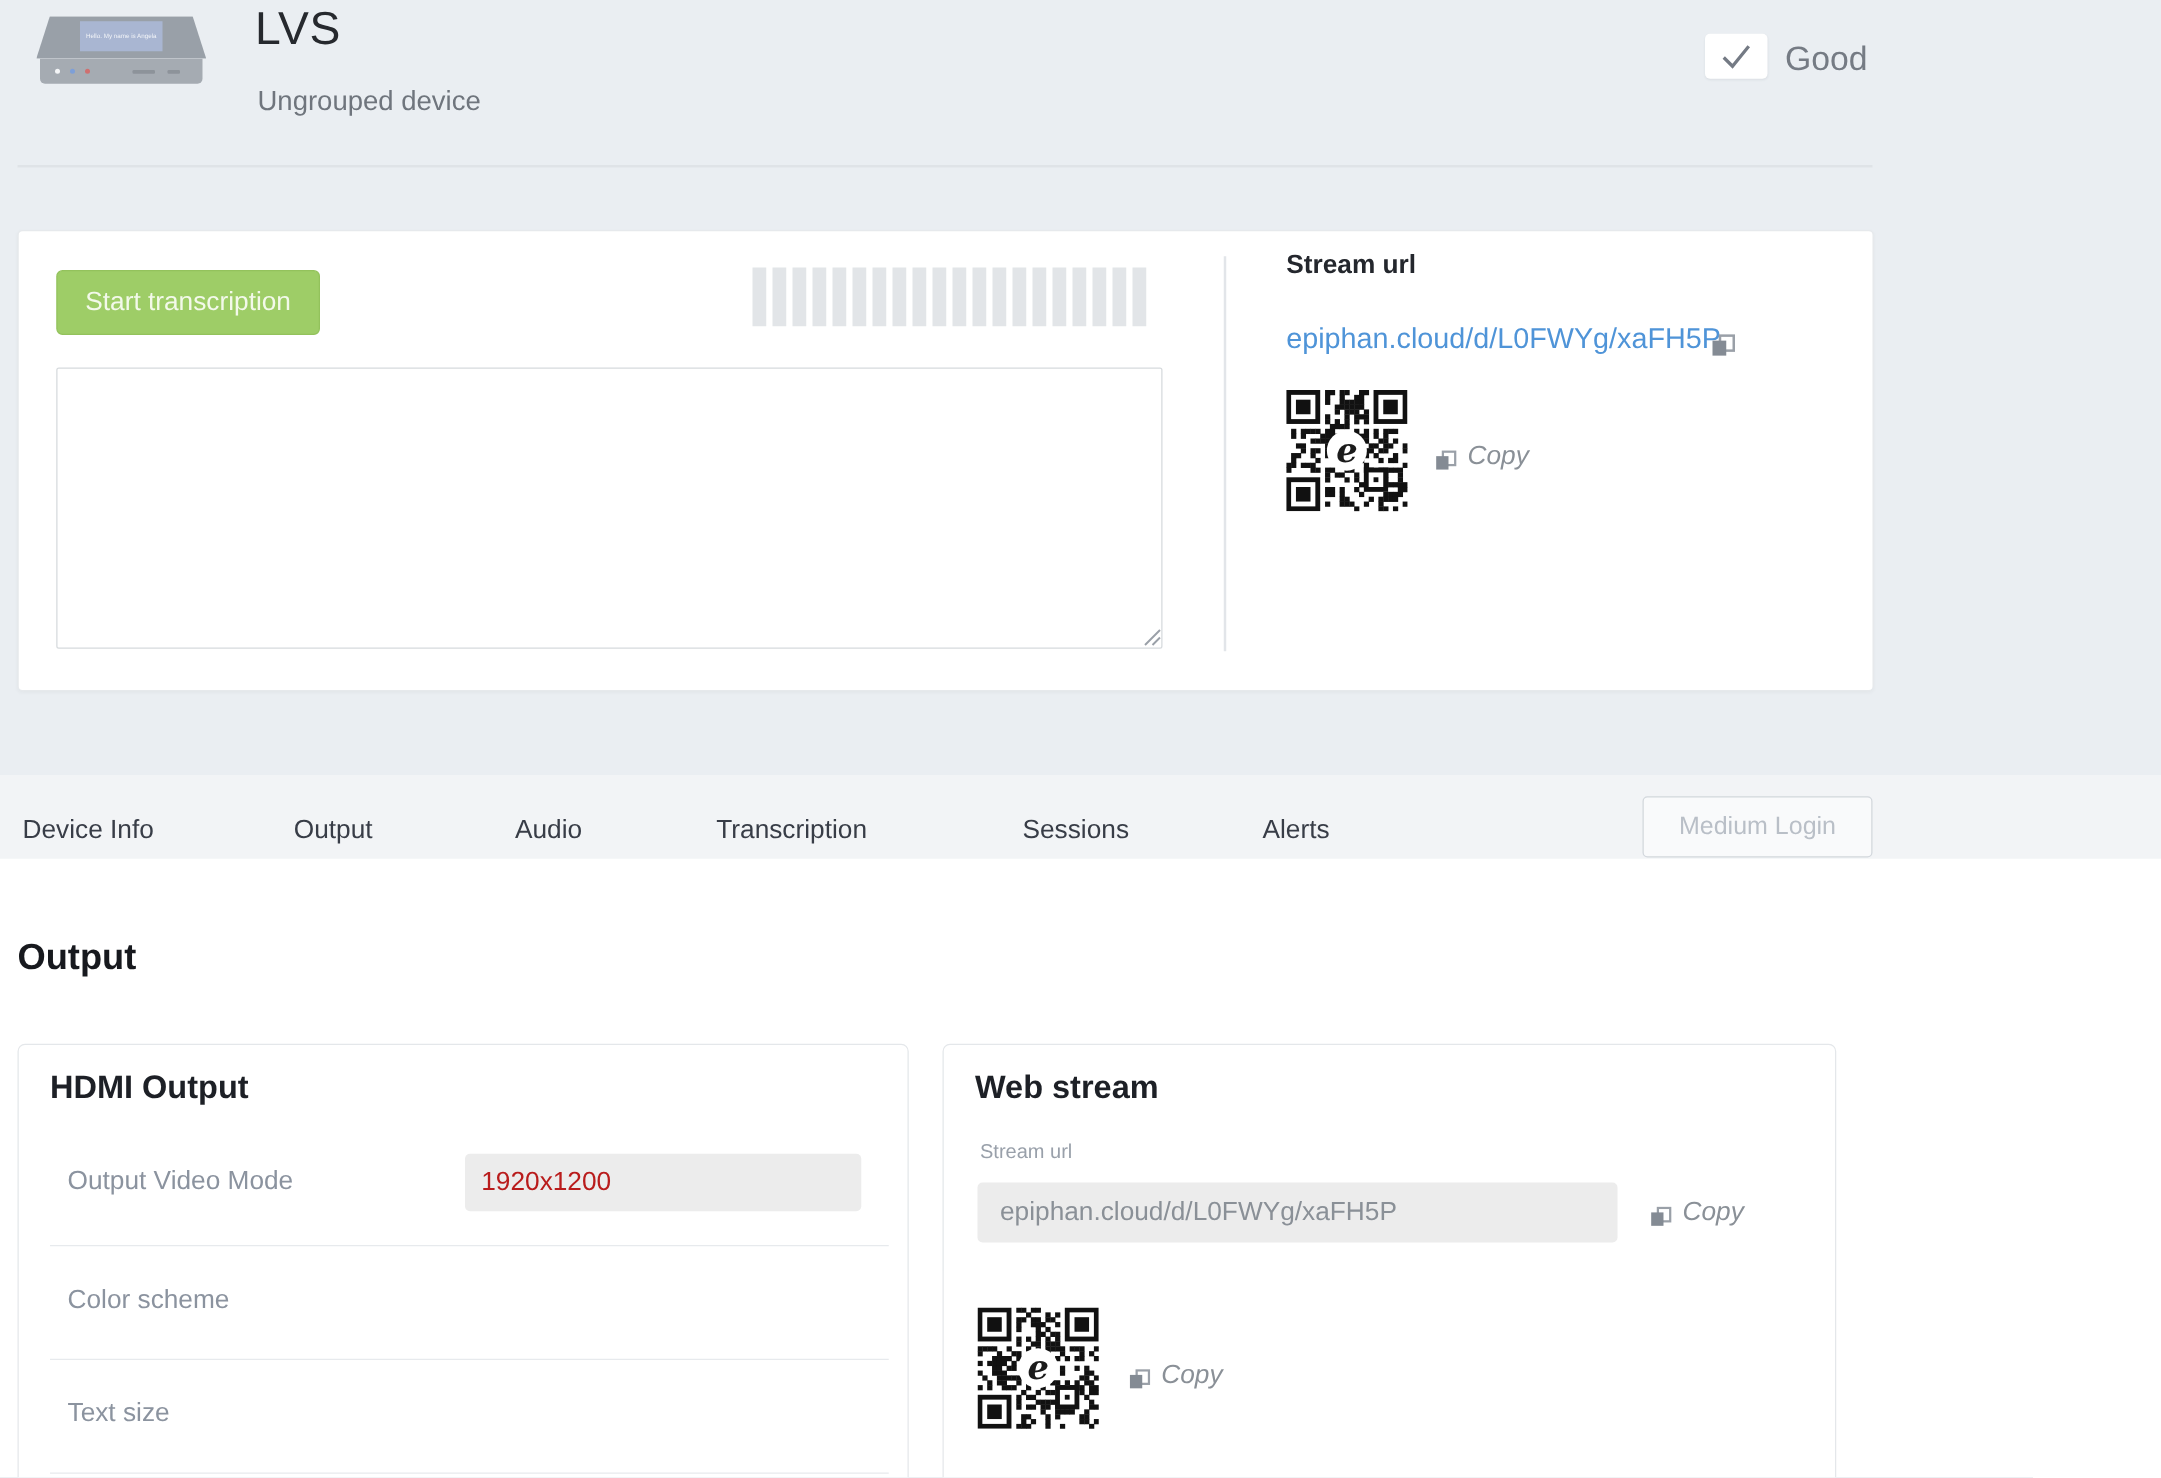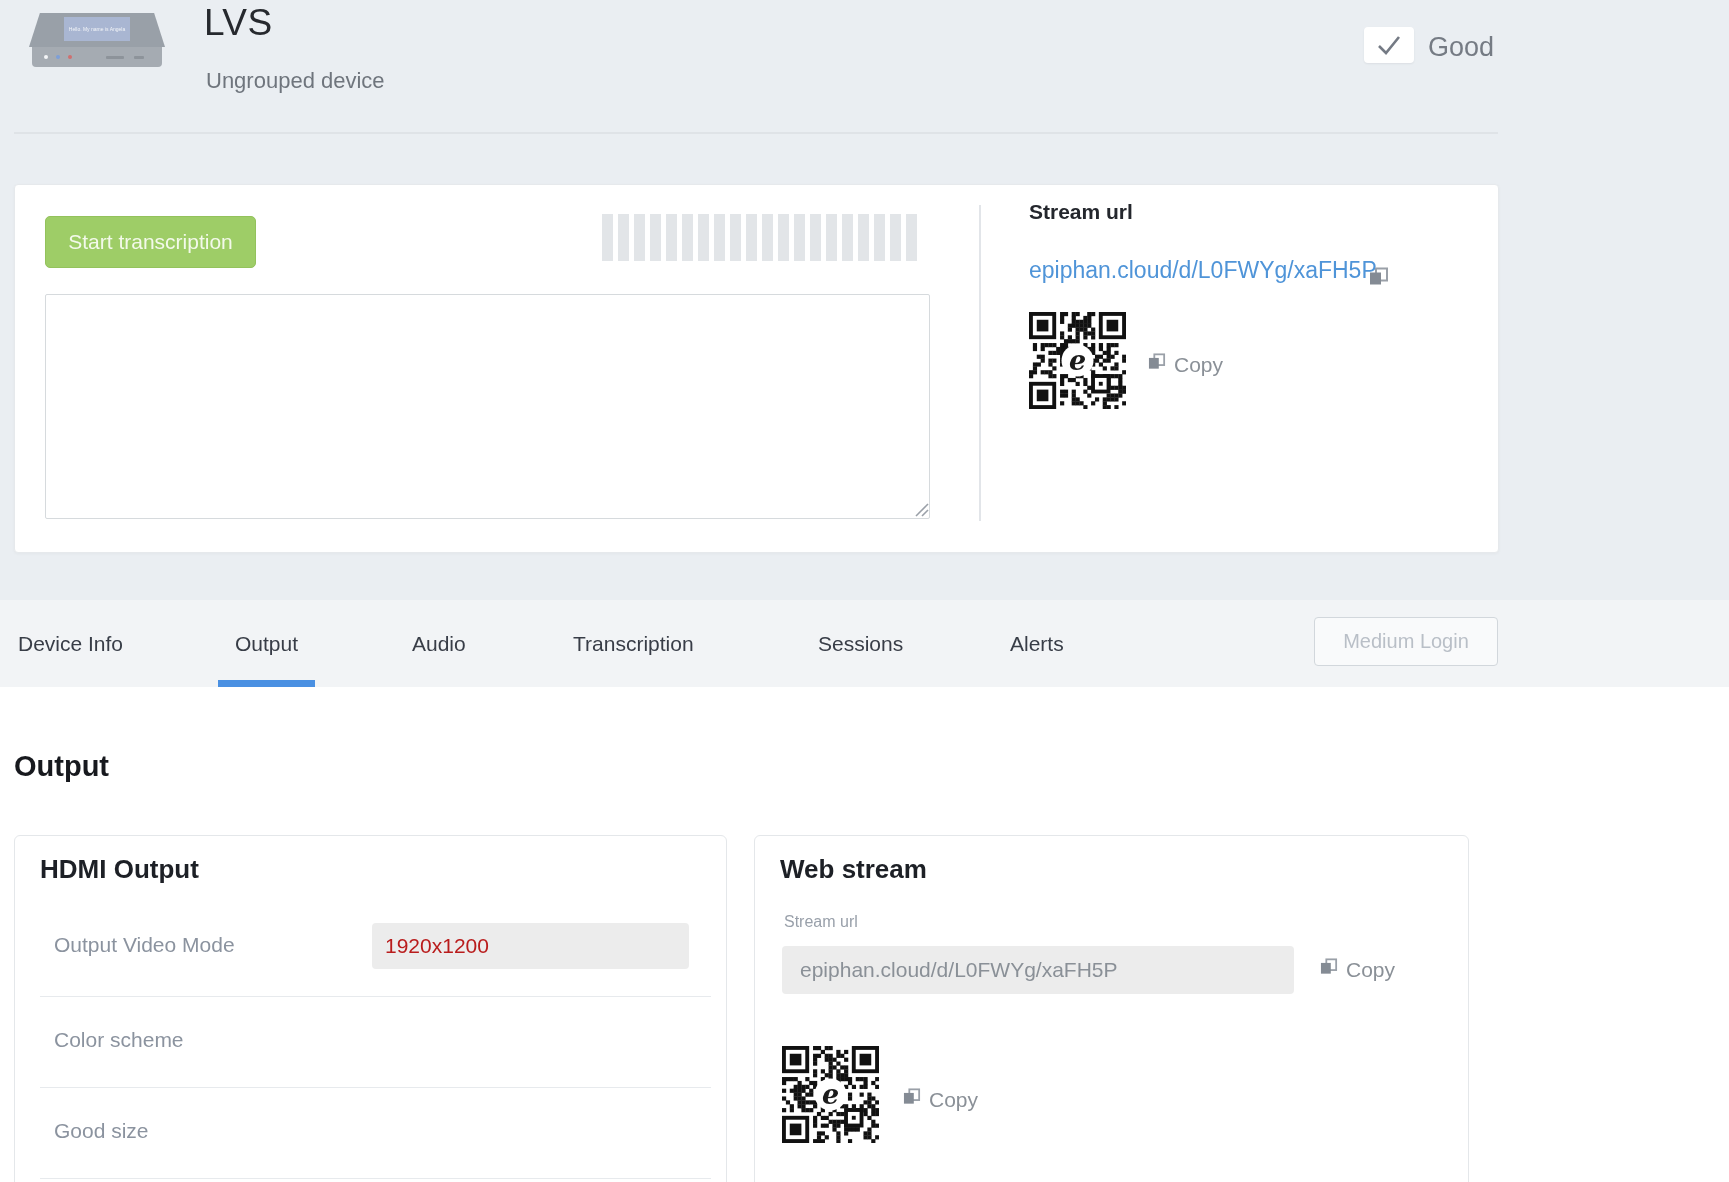--- a/index.html
+++ b/index.html
@@ -41,26 +41,26 @@
   .transcript { position:absolute; left:30px; top:109px; width:885px; height:225px; border:1px solid #d6dadd;
     border-radius:2px; resize:none; outline:none; font-family:inherit; font-size:18px; color:#41454d; padding:8px; }
   .resize-grip { position:absolute; left:899px; top:317px; pointer-events:none; }
   .card-vdivider { position:absolute; left:964px; top:20px; width:2px; height:316px; background:#e2e5e9; }
 
   .stream-heading { position:absolute; left:1014px; top:15px; font-size:21px; font-weight:700; color:#24272d; }
   .stream-link { position:absolute; left:1014px; top:72px; font-size:23px; color:#4f94d8; text-decoration:none; }
   .copy-icon { display:inline-block; }
   .link-copy { position:absolute; left:1354px; top:82px; cursor:pointer; }
   .qr-top { position:absolute; left:1014px; top:127px; }
-  .copy-btn { position:absolute; display:flex; align-items:flex-start; gap:8px; cursor:pointer;
-    font-size:21px; color:#8a9097; }
+  .copy-btn { position:absolute; display:flex; align-items:flex-end; gap:8px; cursor:pointer;
+    font-size:21px; color:#8a9097;font-style:italic; }
   .copy-btn-top { left:1133px; top:168px; }
 
   
-  .tabbar { position:absolute; left:0; top:600px; width:1729px; height:87px; background:#f2f4f6; }
+  .tabbar { position:absolute; left:0; top:620px; width:1729px; height:87px; background:#f2f4f6; }
   .tab { position:absolute; top:0; height:87px; display:flex; align-items:center; padding:0 17px;
     font-size:21px; color:#383d47; cursor:pointer; }
   .tab.active::after { content:""; position:absolute; left:0; bottom:0; width:100%; height:7px; background:#4a90e2; }
   .tab-device-info { left:1px; }
   .tab-output { left:218px; }
   .tab-audio { left:395px; }
   .tab-transcription { left:556px; }
   .tab-sessions { left:801px; }
   .tab-alerts { left:993px; }
   .admin-login { position:absolute; left:1314px; top:17px; width:184px; height:49px; background:rgba(255,255,255,.55);
@@ -405,21 +405,21 @@
     <div class="panel panel-hdmi">
       <div class="panel-title">HDMI Output</div>
 
       <div class="form-row-label" style="top:97px">Output Video Mode</div>
       <div class="form-field" style="top:87px">1920x1200</div>
       <div class="row-div" style="top:160px"></div>
 
       <div class="form-row-label" style="top:192px">Color scheme</div>
       <div class="row-div" style="top:251px"></div>
 
-      <div class="form-row-label" style="top:283px">Good size</div>
+      <div class="form-row-label" style="top:283px">Text size</div>
       <div class="row-div" style="top:342px"></div>
     </div>
 
     <div class="panel panel-web">
       <div class="panel-title">Web stream</div>
 
       <div class="ws-url-label">Stream url</div>
       <div class="ws-field">epiphan.cloud/d/L0FWYg/xaFH5P</div>
 
       <div class="copy-btn ws-copy">

